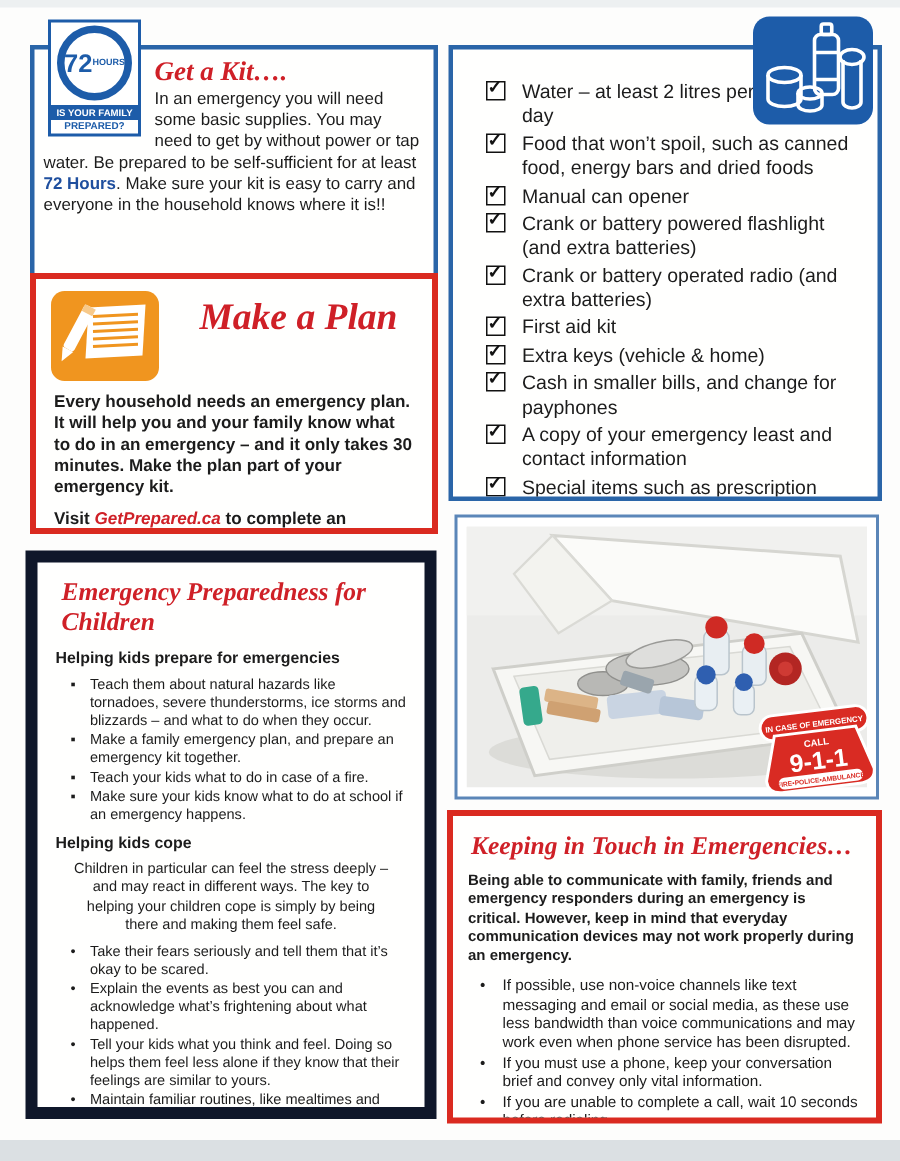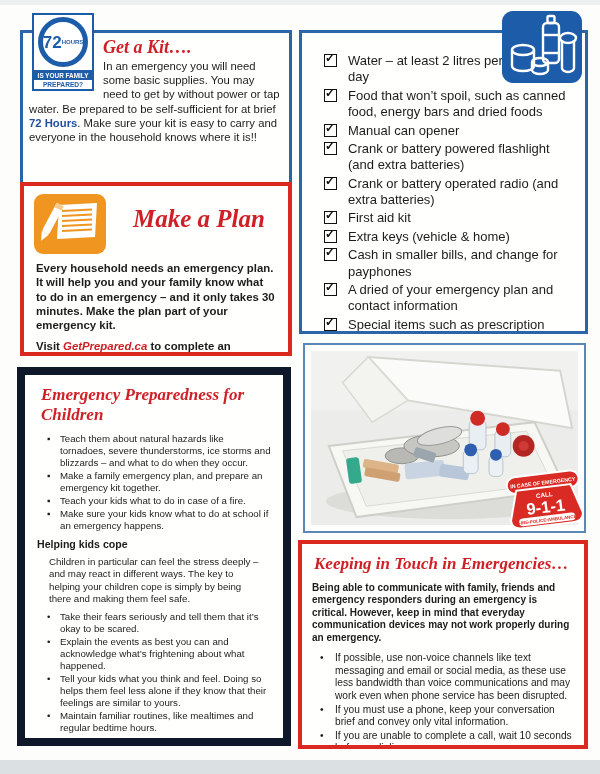--- a/index.html
+++ b/index.html
@@ -27,30 +27,30 @@
           border:2px solid #1d5ca9;z-index:6;text-align:center;box-sizing:border-box;}
   #logo72 .ring{width:40px;height:40px;border:5px solid #1d5ca9;border-radius:50%;
           margin:2px auto 0;display:flex;flex-direction:row;align-items:center;justify-content:center;}
   #logo72 .num{font-weight:bold;color:#1d5ca9;font-size:17px;line-height:1;}
   #logo72 .hrs{font-weight:bold;color:#1d5ca9;font-size:6px;line-height:1;}
   #logo72 .bar{background:#1d5ca9;color:#fff;font-size:6.4px;font-weight:bold;margin-top:3px;padding:1.5px 0;}
   #logo72 .sub{color:#1d5ca9;font-size:6.6px;font-weight:bold;padding:1px 0;}
 
   
   #box-plan{left:20px;top:182px;width:272px;height:174px;padding:8px 10px;}
-  #box-plan .head{display:flex;align-items:flex-end;gap:14px;}
+  #box-plan .head{display:flex;align-items:flex-start;gap:14px;}
   #box-plan .title{font-size:25px;flex:1;text-align:center;margin-top:4px;}
   #box-plan p{margin:7px 2px 0;font-size:11.4px;line-height:1.25;font-weight:bold;}
   .gp-link{color:#cf2027;font-style:italic;}
 
   
   #box-children{left:17px;top:367px;width:274px;height:379px;padding:8px 12px 4px;}
   #box-children .title{font-size:17px;margin:2px 0 8px 4px;}
   #box-children h3{font-size:10.6px;margin:6px 0 6px 0;}
-  #box-children .intro{font-size:9.7px;line-height:1.25;margin:0 12px 6px;}
+  #box-children .intro{font-size:9.7px;line-height:1.25;margin:0 12px 6px;text-align:center;}
   .blist{margin:0 0 4px;}
   .brow{display:grid;grid-template-columns:13px 1fr;font-size:9.7px;line-height:1.24;
         padding-left:10px;margin-bottom:1px;}
   .brow .mk{text-align:left;}
 
   
   #box-kitlist{left:299px;top:30px;width:289px;height:304px;padding:20px 10px 6px 12px;}
   #box-kitlist .title{font-size:21px;margin:2px 0 10px 4px;}
   .krow{display:grid;grid-template-columns:24px 1fr;font-size:13px;line-height:1.26;margin-bottom:2px;padding-left:10px;}
   .cbx{width:11px;height:11px;border:1.6px solid #111;display:inline-block;position:relative;margin-top:1px;}
@@ -75,21 +75,21 @@
 </head>
 <body>
 
 <div class="page">
   <div class="scan-strip-top"></div>
   <div class="scan-strip-bottom"></div>
 
   <section class="box blue-border" id="box-getakit">
     <div class="spacer"></div>
     <h2 class="title">Get a Kit….</h2>
-    <p><span>In an emergency you will need some basic supplies.  You may need to get by without power or tap water.  Be prepared to be self-sufficient for at brief </span><span class="bold-blue">72 Hours</span><span>.  Make sure your kit is easy to carry and everyone in the household knows where it is!!</span></p>
+    <p><span>In an emergency you will need some basic supplies.  You may need to get by without power or tap water.  Be prepared to be self-sufficient for at least </span><span class="bold-blue">72 Hours</span><span>.  Make sure your kit is easy to carry and everyone in the household knows where it is!!</span></p>
   </section>
 
   <div id="logo72">
     <div class="ring">
       <div class="num">72</div>
       <div class="hrs">HOURS</div>
     </div>
     <div class="bar">IS YOUR FAMILY</div>
     <div class="sub">PREPARED?</div>
   </div>
@@ -111,20 +111,21 @@
         </g>
       </svg>
       <h2 class="title">Make a Plan</h2>
     </div>
     <p>Every household needs an emergency plan.  It will help you and your family know what to do in an emergency – and it only takes 30 minutes. Make the plan part of your emergency kit.</p>
     <p><span>Visit </span><span class="gp-link">GetPrepared.ca</span><span> to complete an emergency plan online.  Then, fill in key information for quick access.</span></p>
   </section>
 
   <section class="box blue-border-thick" id="box-children">
     <h2 class="title">Emergency Preparedness for Children</h2>
+    <h3>Helping kids prepare for emergencies</h3>
     <div class="blist">
       <div class="brow">
           <span class="mk">▪</span>
           <span>Teach them about natural hazards like tornadoes, severe thunderstorms, ice storms and blizzards – and what to do when they occur.</span>
         </div>
       <div class="brow">
           <span class="mk">▪</span>
           <span>Make a family emergency plan, and prepare an emergency kit together.</span>
         </div>
       <div class="brow">
@@ -188,21 +189,21 @@
       <div class="krow">
           <span class="cbx"></span>
           <span>Extra keys (vehicle &amp; home)</span>
         </div>
       <div class="krow">
           <span class="cbx"></span>
           <span>Cash in smaller bills, and change for payphones</span>
         </div>
       <div class="krow">
           <span class="cbx"></span>
-          <span>A dried of your emergency plan and contact information</span>
+          <span>A copy of your emergency least and contact information</span>
         </div>
       <div class="krow">
           <span class="cbx"></span>
           <span>Special items such as prescription medication, infant formula and equipment for people with disabilities</span>
         </div>
     </div>
   </section>
 
   <svg id="kit-icon" width="82" height="78" viewBox="0 0 82 78">
     <rect x="1" y="1" width="80" height="72" rx="11" fill="#1d5ca9"></rect>

